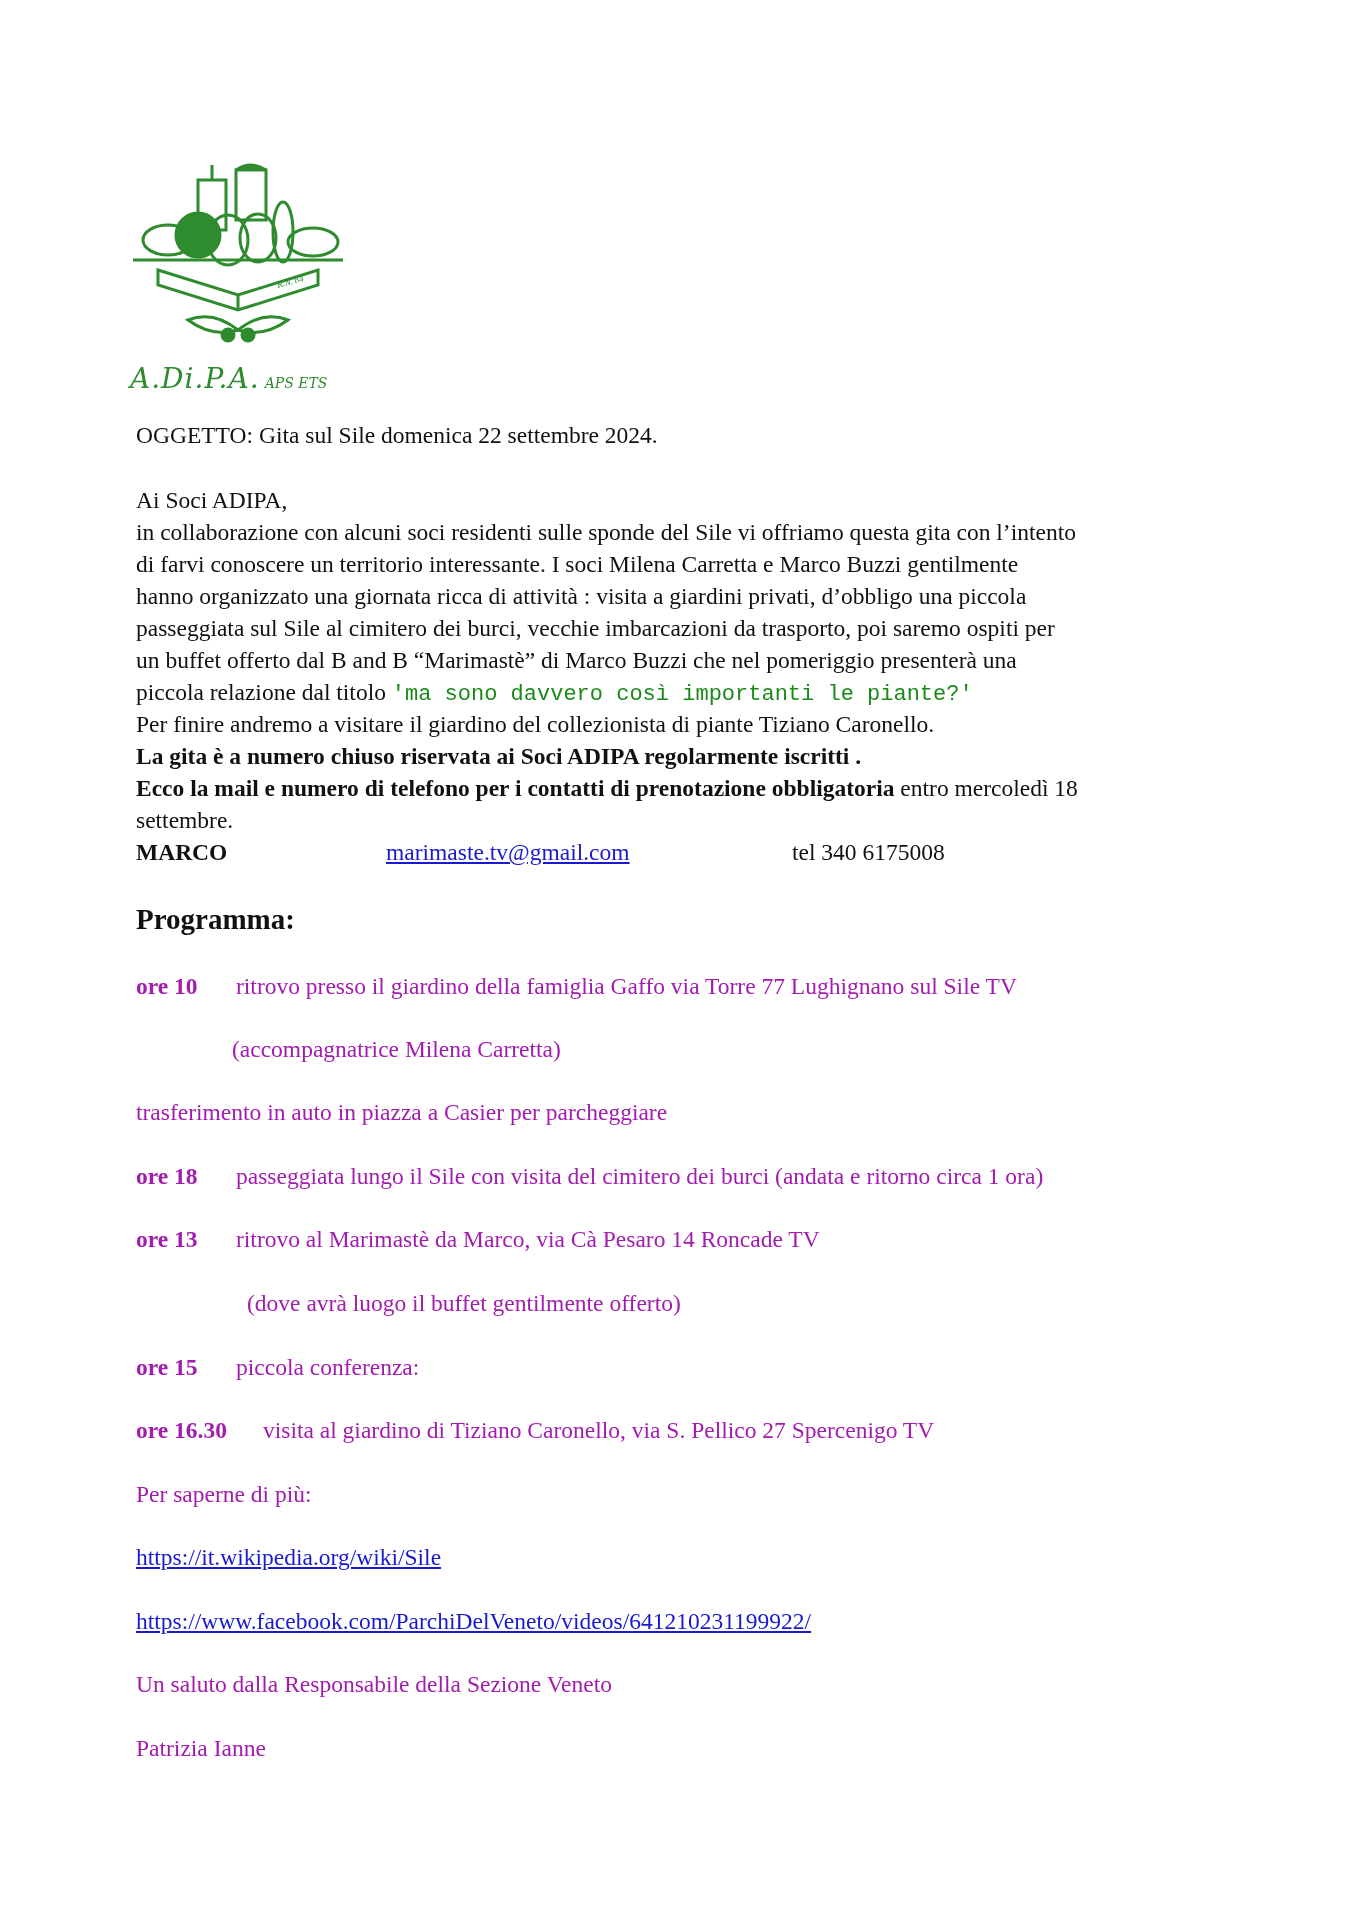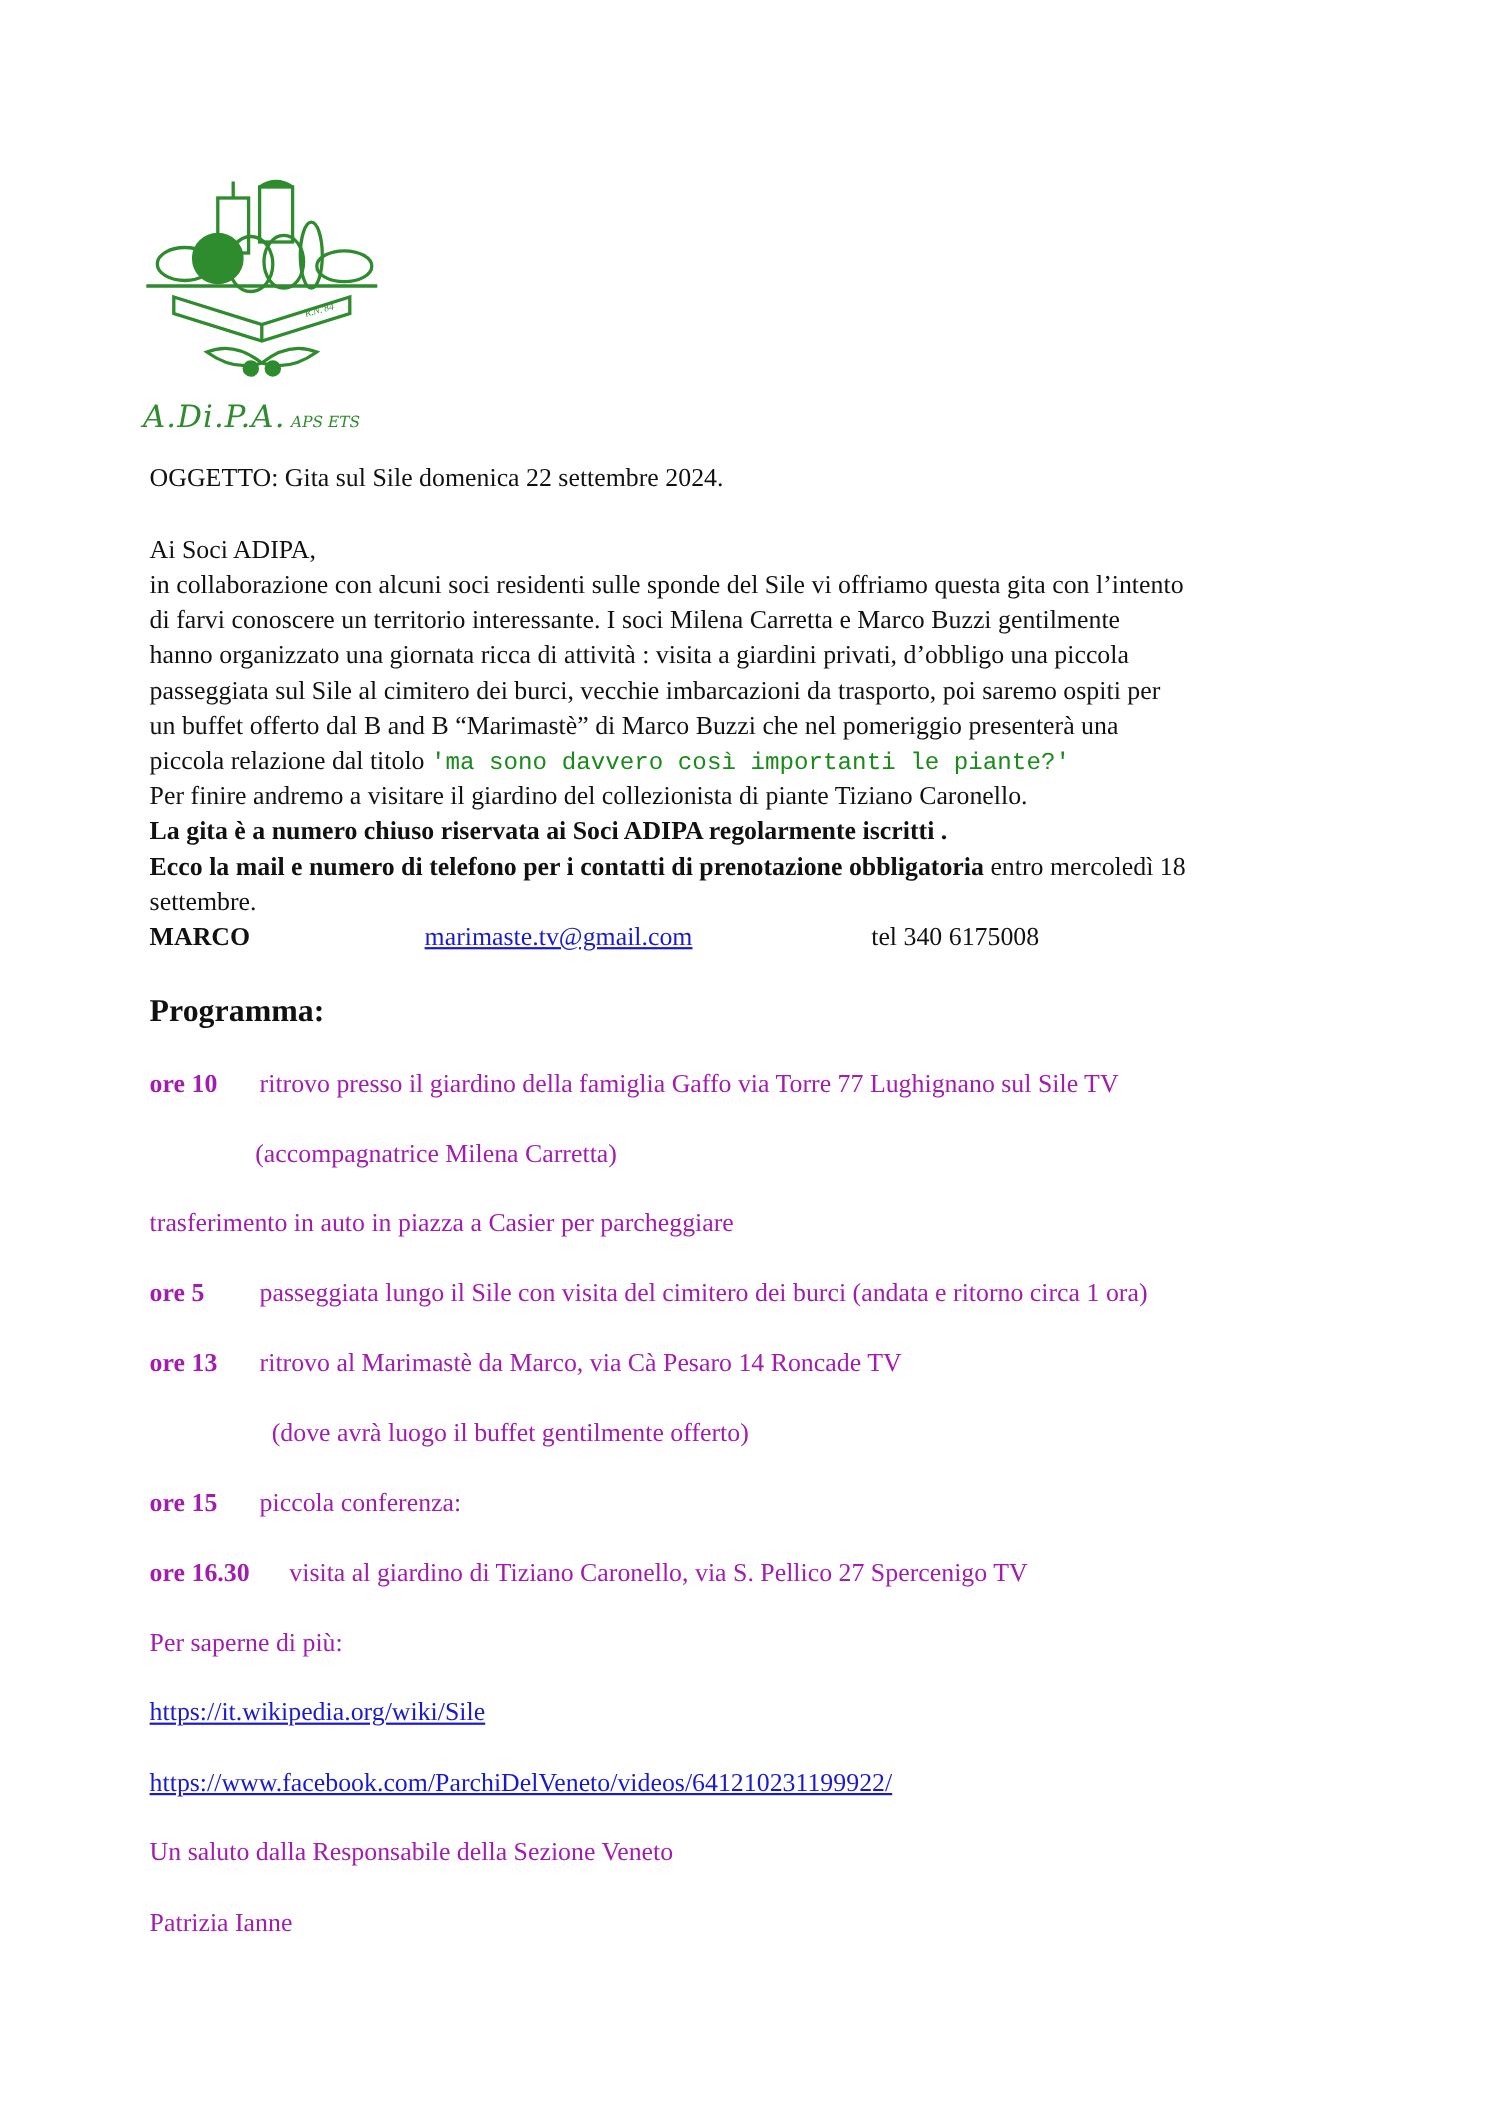--- a/index.html
+++ b/index.html
@@ -76,21 +76,21 @@
 <div class="line" style="top:837px; left:792px;">tel 340 6175008</div>
 
 <div class="line h2" style="top:904px;">Programma:</div>
 
 <div class="line prog" style="top:971px;">
   <span class="bold tab" style="width:100px;">ore 10</span><span>ritrovo  presso il giardino della famiglia Gaffo  via Torre 77 Lughignano sul Sile TV</span>
 </div>
 <div class="line prog" style="top:1034px; left:232px;">(accompagnatrice Milena Carretta)</div>
 <div class="line prog" style="top:1097px;">trasferimento in auto in piazza a Casier per parcheggiare</div>
 <div class="line prog" style="top:1161px;">
-  <span class="bold tab" style="width:100px;">ore 5</span><span>passeggiata lungo il Sile con visita del cimitero dei burci (andata e ritorno circa 1 ora)</span>
+  <span class="bold tab" style="width:100px;">ore 18</span><span>passeggiata lungo il Sile con visita del cimitero dei burci (andata e ritorno circa 1 ora)</span>
 </div>
 <div class="line prog" style="top:1224px;">
   <span class="bold tab" style="width:100px;">ore 13</span><span>ritrovo al Marimastè da Marco, via Cà Pesaro 14 Roncade TV</span>
 </div>
 <div class="line prog" style="top:1288px; left:247px;">(dove avrà luogo il buffet gentilmente offerto)</div>
 <div class="line prog" style="top:1352px;">
   <span class="bold tab" style="width:100px;">ore 15</span><span>piccola conferenza:</span>
 </div>
 <div class="line prog" style="top:1415px;">
   <span class="bold tab" style="width:127px;">ore 16.30</span><span>visita al giardino di Tiziano Caronello, via S. Pellico 27 Spercenigo TV</span>

